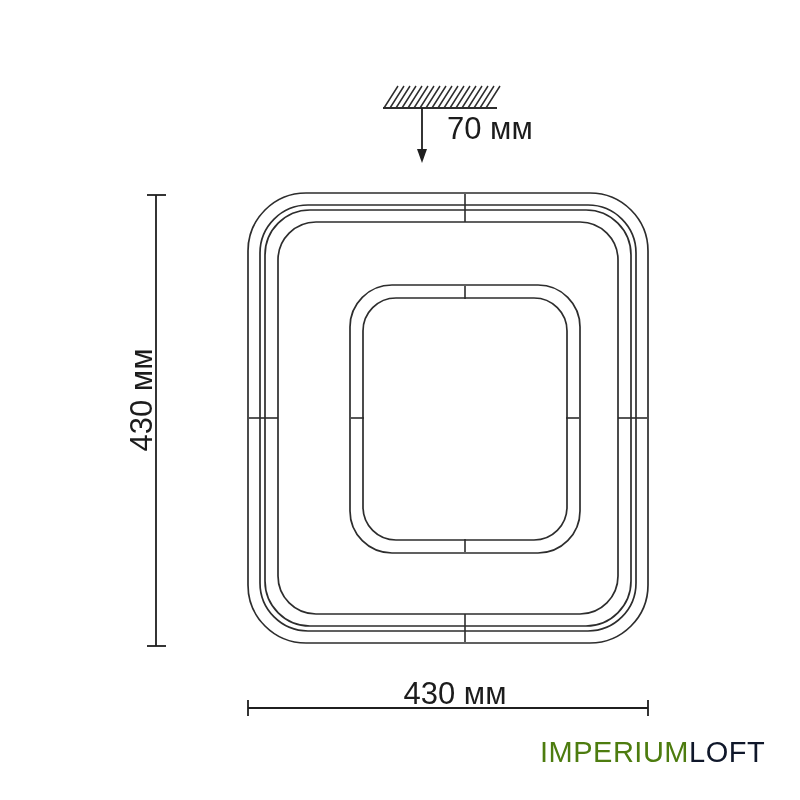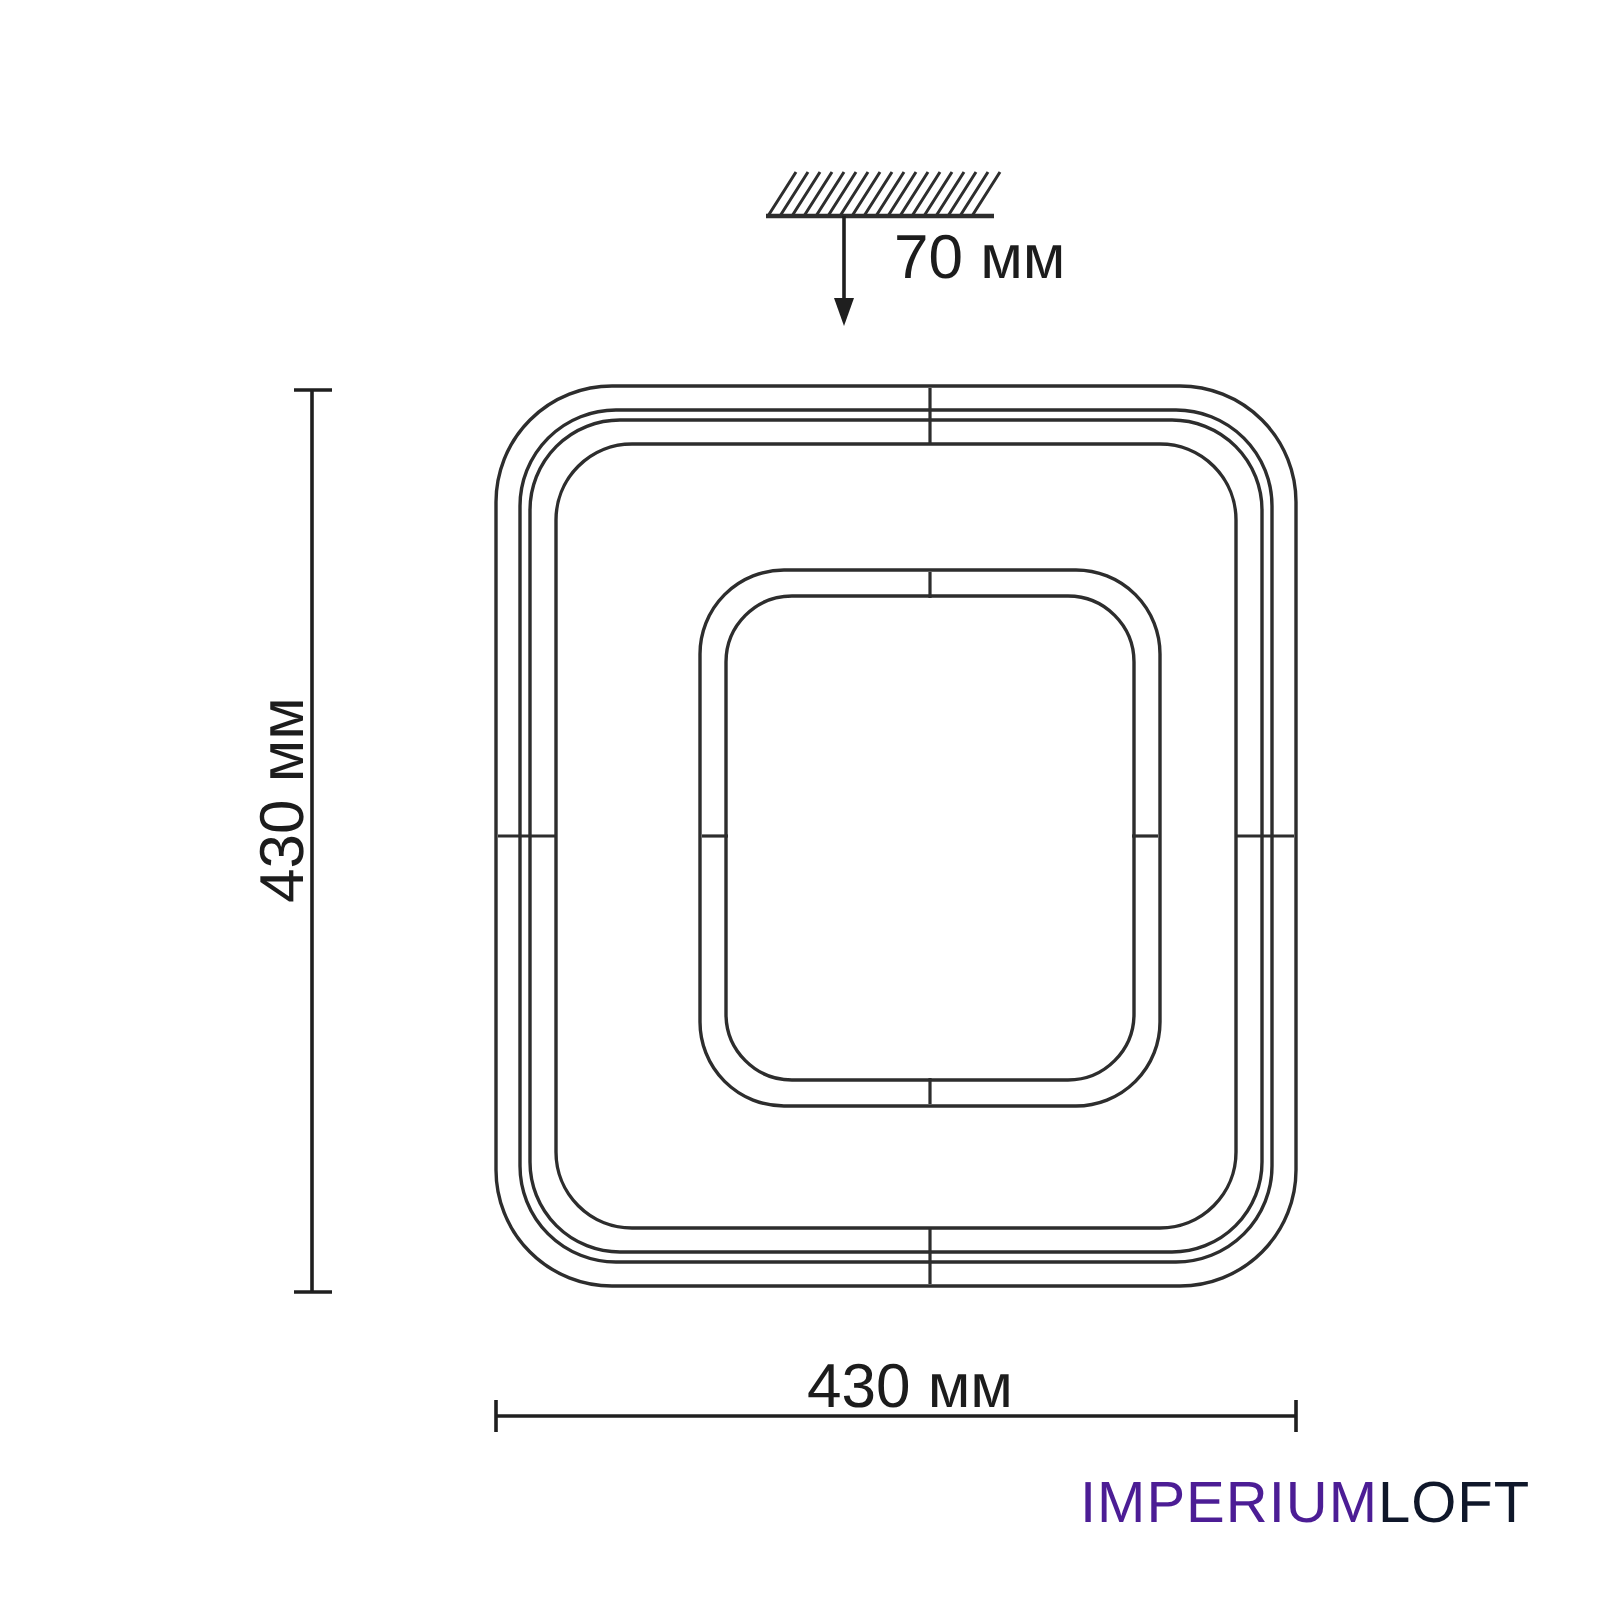--- a/index.html
+++ b/index.html
@@ -75,21 +75,21 @@
   .watermark {
     position: absolute;
     left: 540px;
     top: 738px;
     font-size: 29px;
     line-height: 1;
     letter-spacing: 0.5px;
     white-space: nowrap;
     user-select: none;
   }
-  .watermark .wm-primary { color: #4c1d95; }
+  .watermark .wm-primary { color: #4d7c0f; }
   .watermark .wm-accent  { color: #0f172a; }
 </style>
 </head>
 <body>
 
 <div class="stage">
 
   <svg class="drawing-svg" width="800" height="800" viewBox="0 0 800 800">
 
     <g>

